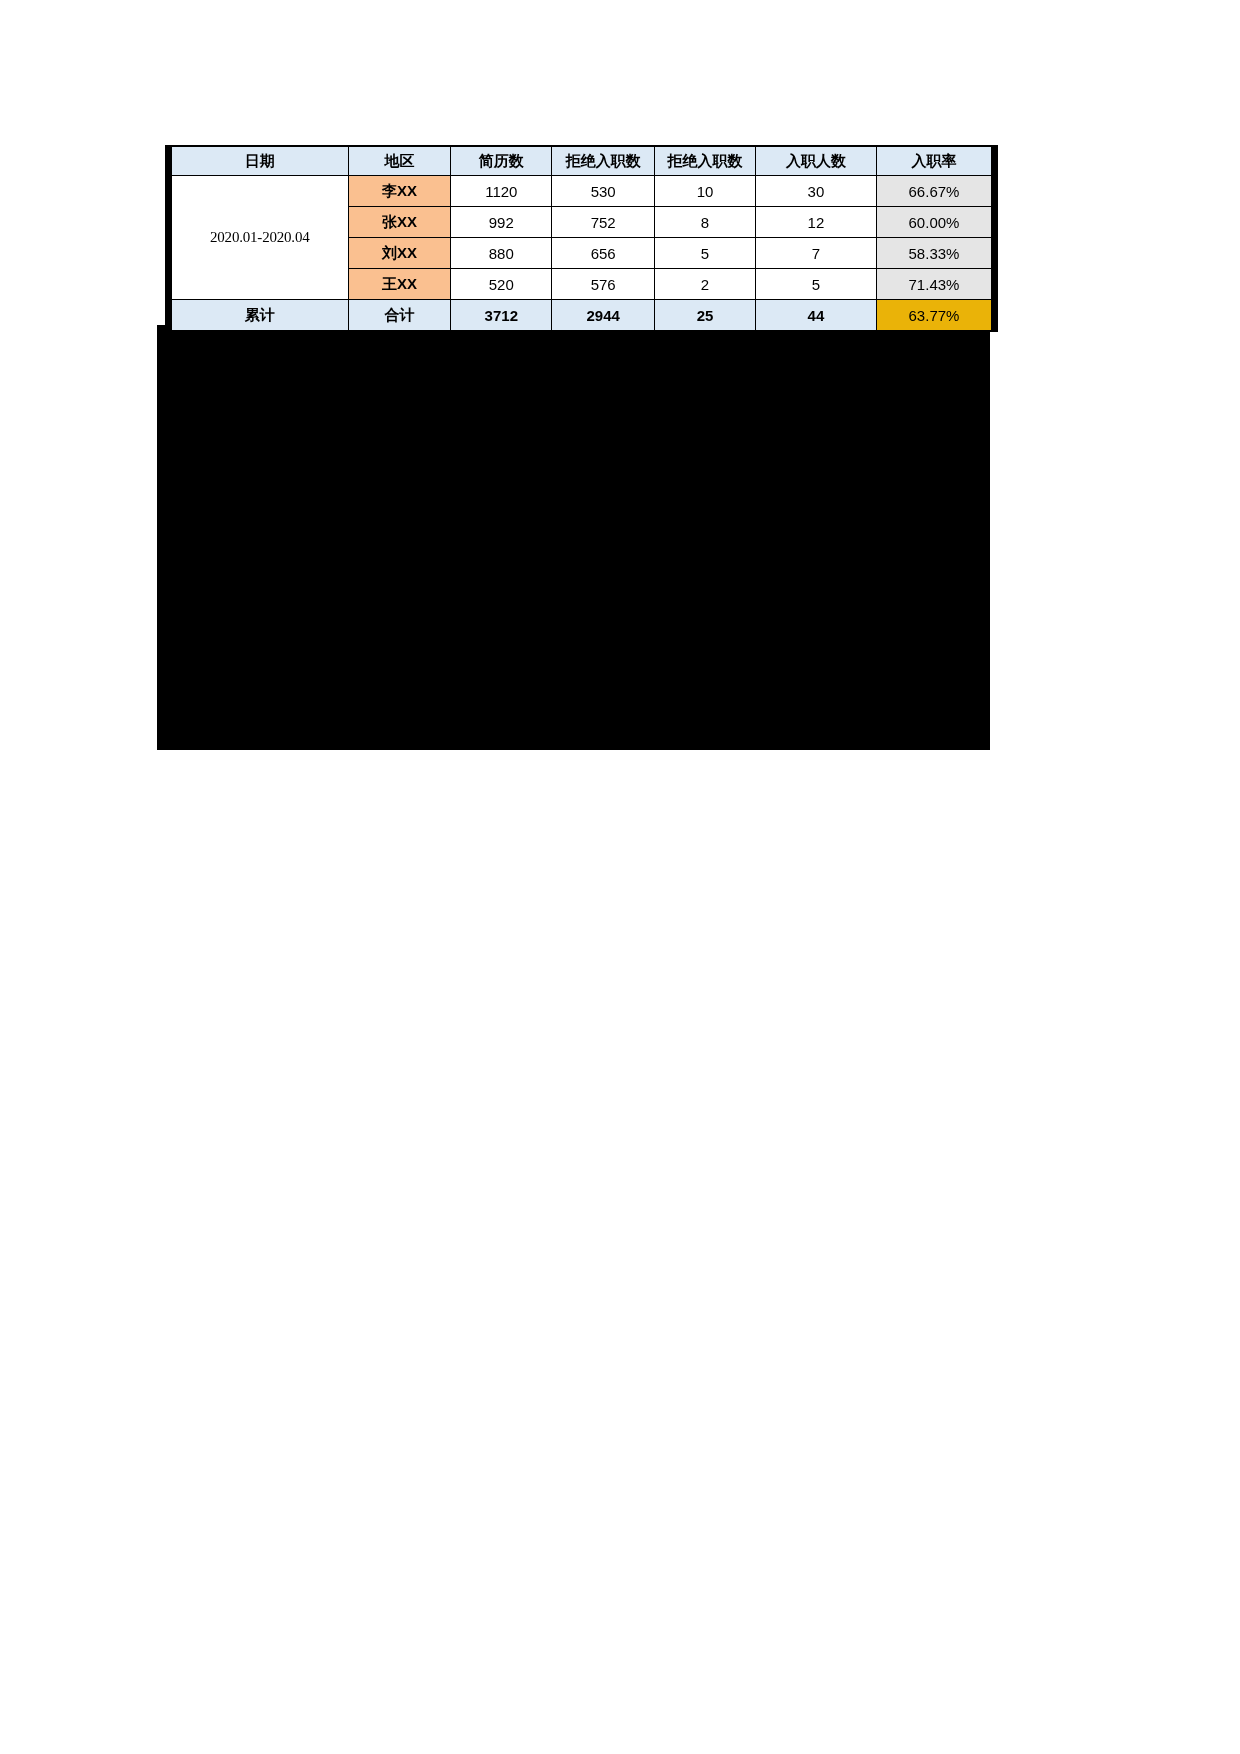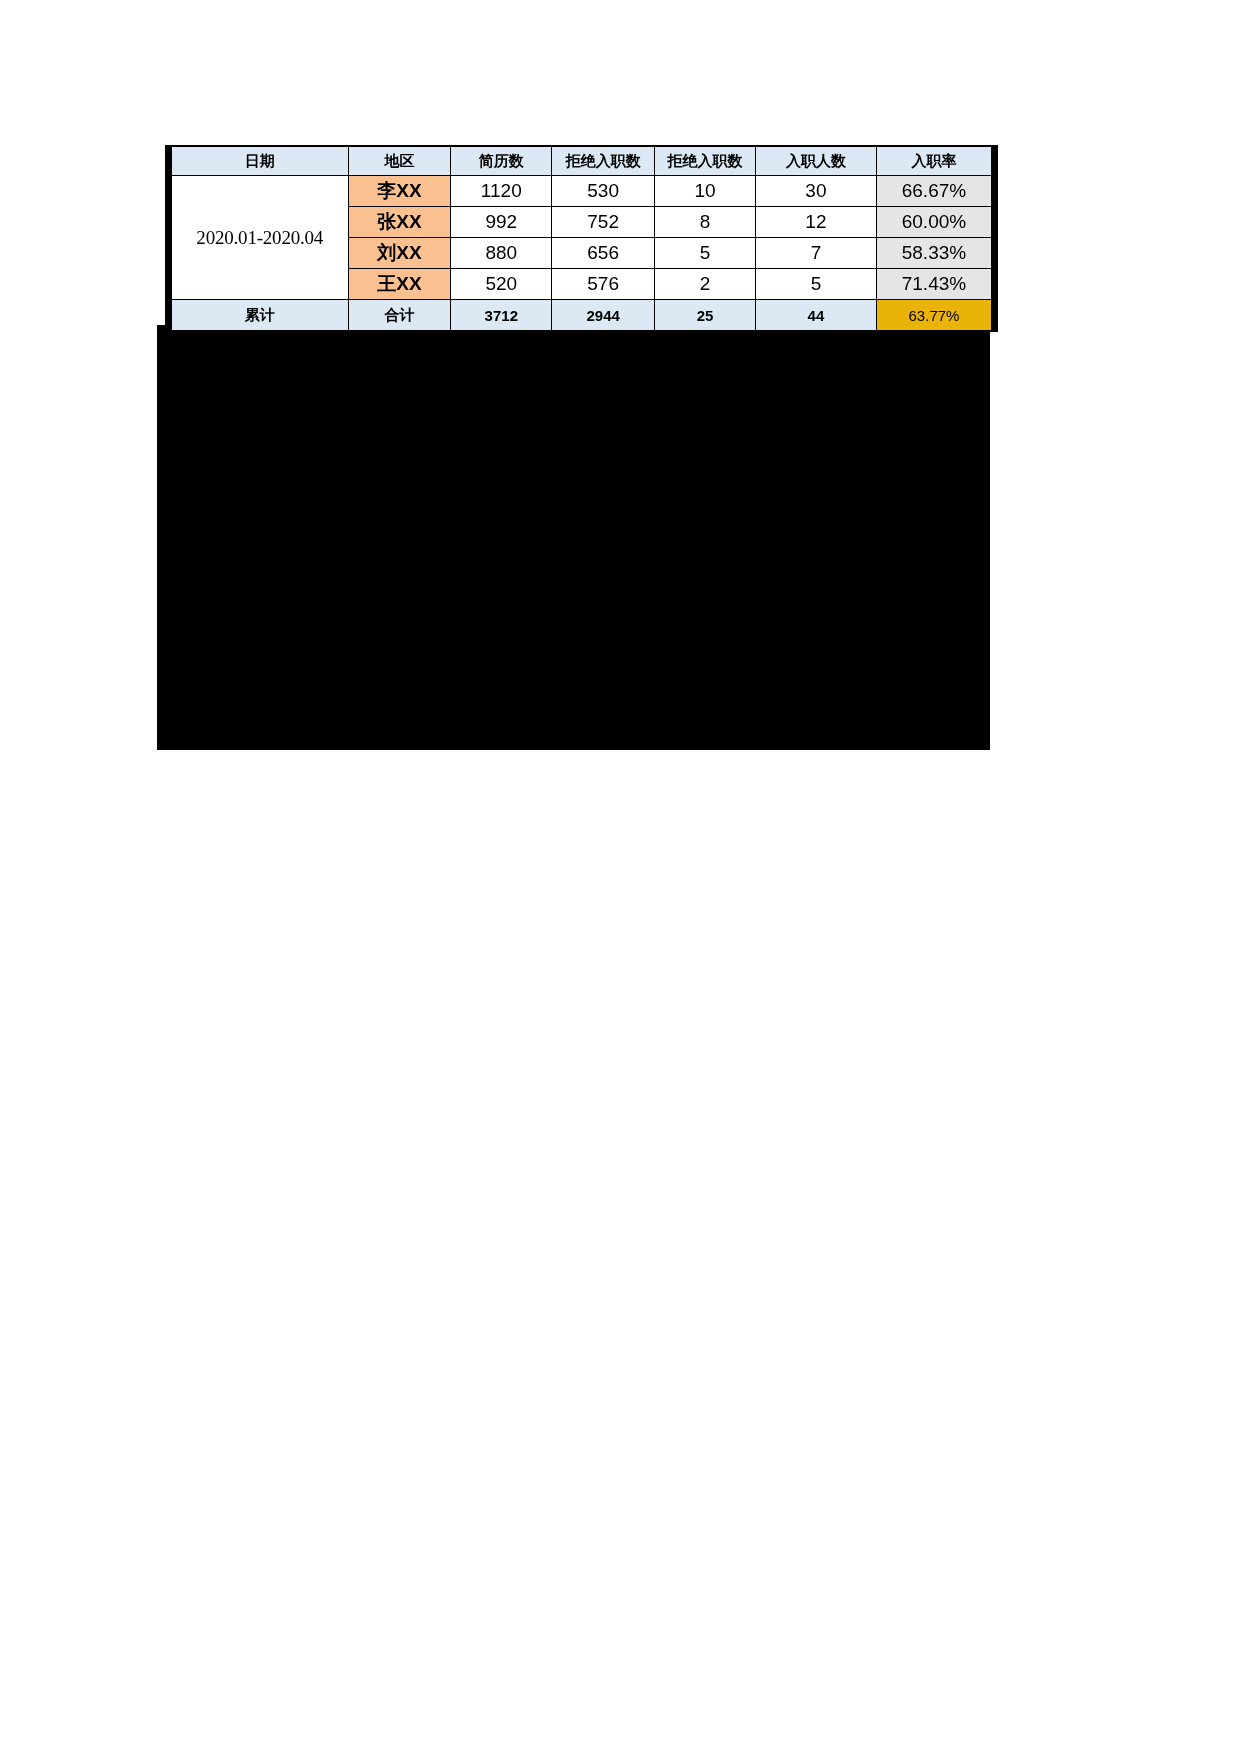--- a/index.html
+++ b/index.html
@@ -50,21 +50,21 @@
   table.report col.c-valid { width: 102px; }
   table.report col.c-rej   { width: 100px; }
   table.report col.c-join  { width: 120px; }
   table.report col.c-rate  { width: 117px; }
 
   table.report th,
   table.report td {
     border: 1px solid #000000;
     text-align: center;
     vertical-align: middle;
-    font-size: 19px;
+    font-size: 15px;
     color: #000000;
     height: 30px;
     padding: 0 2px;
     white-space: nowrap;
     overflow: hidden;
   }
 
   
   table.report thead th {
     background: #dce9f5;

